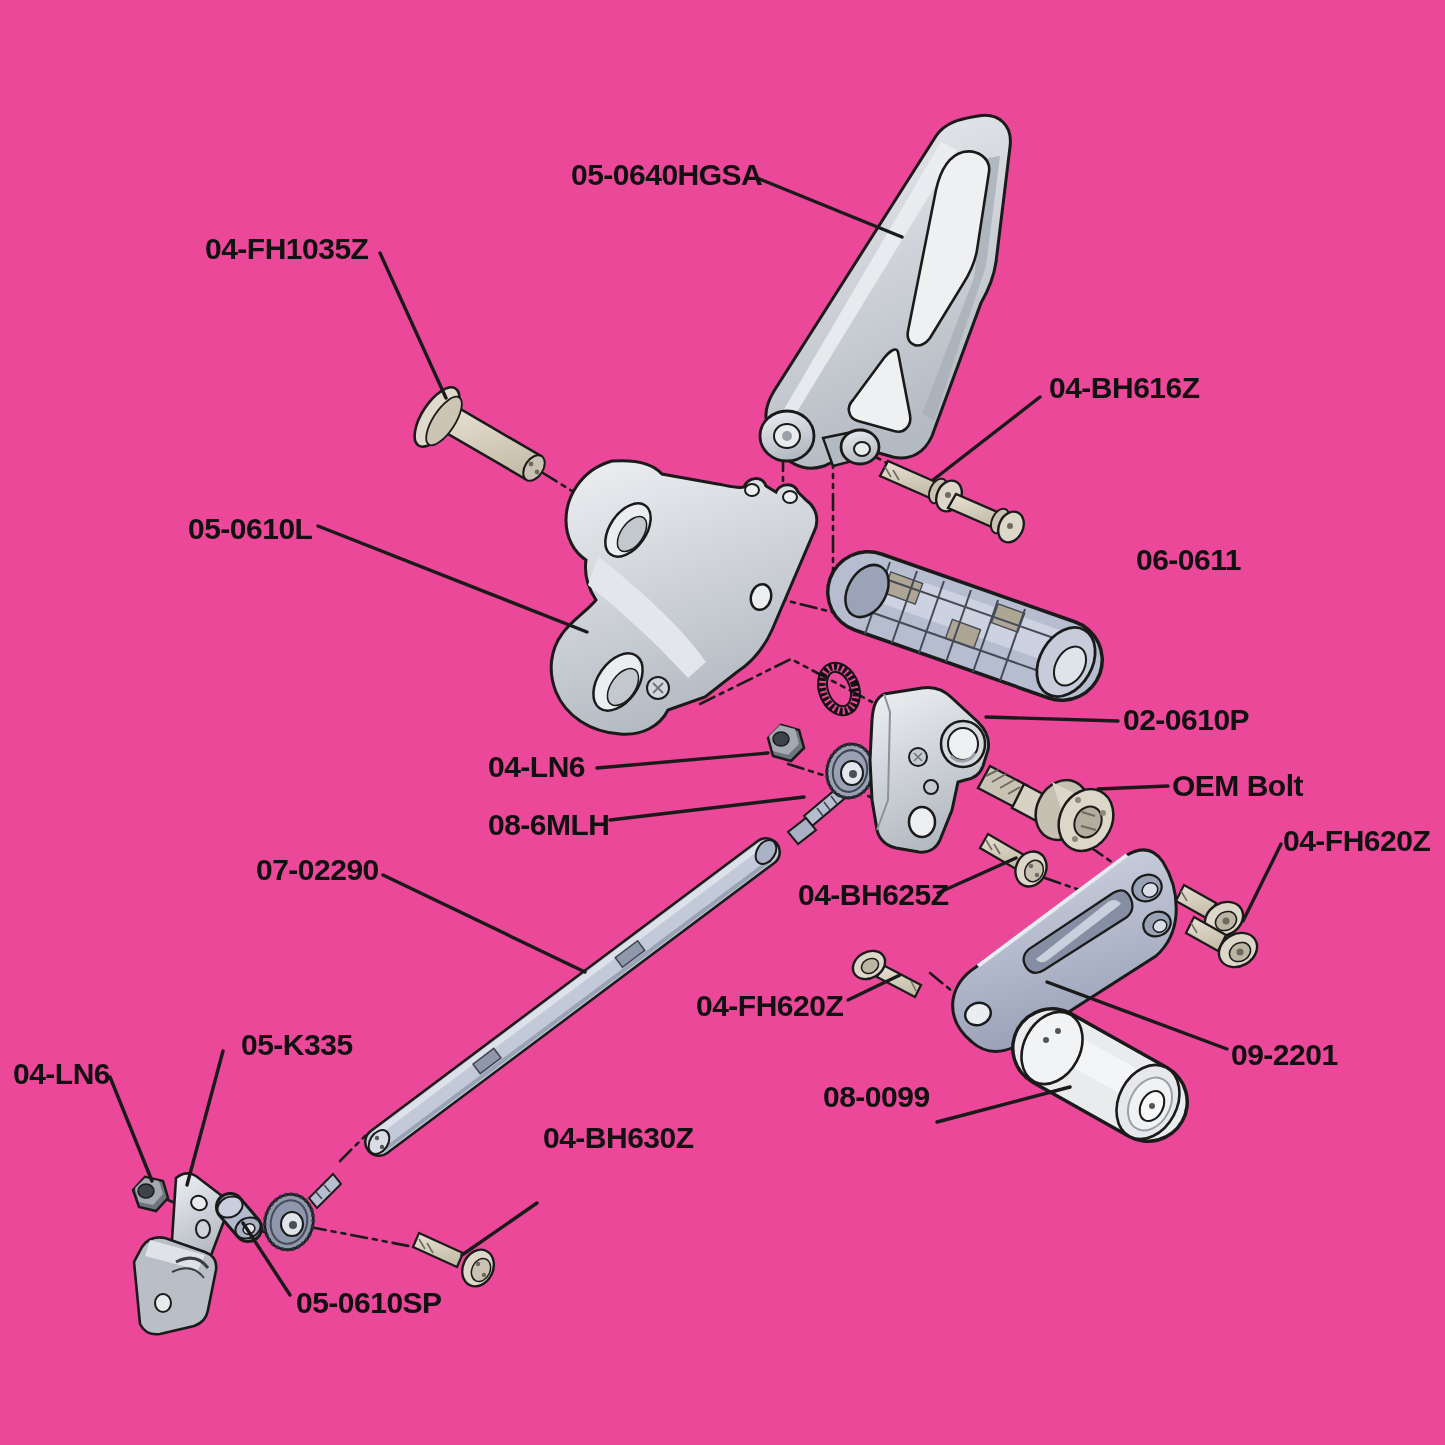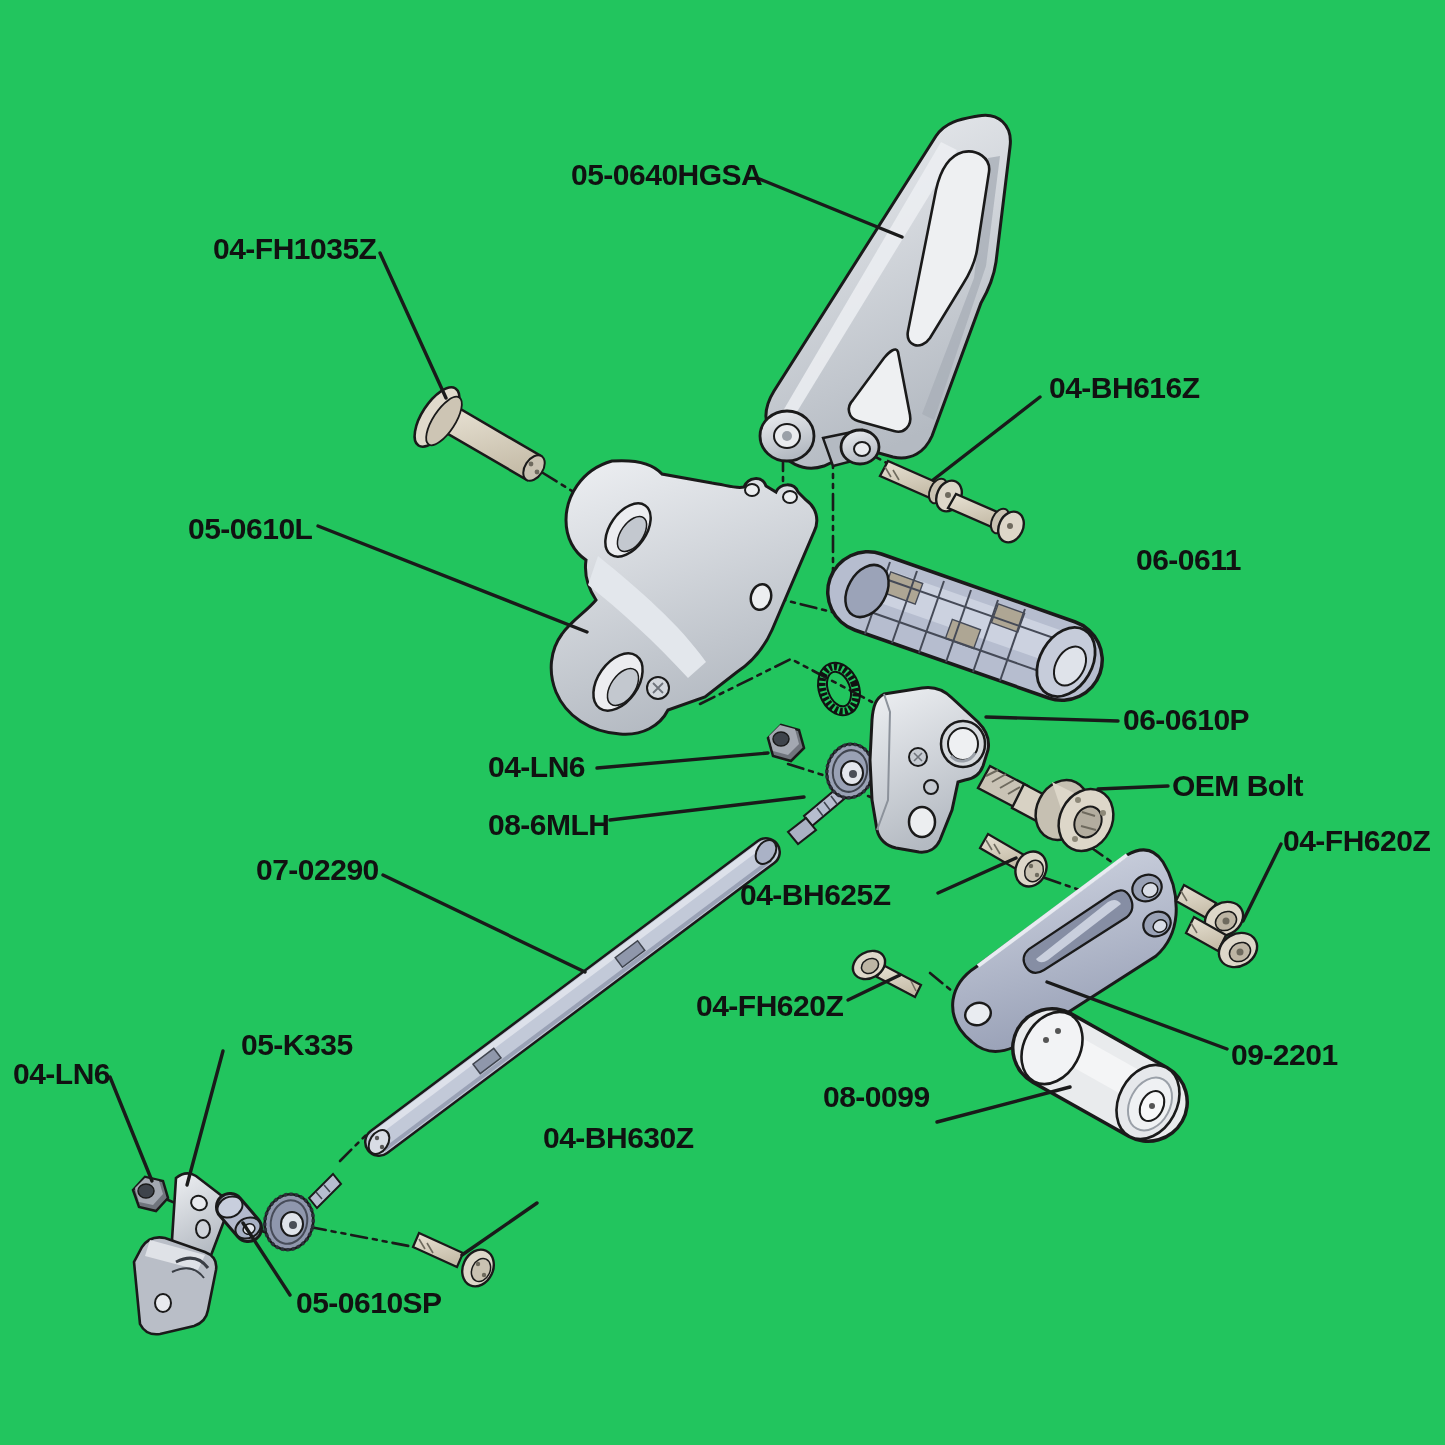--- a/index.html
+++ b/index.html
@@ -1,16 +1,16 @@
 <!DOCTYPE html>
 <html><head>
 <meta charset="utf-8">
 <style>
   html,body{margin:0;padding:0;background:#ffffff;}
-  #stage{position:relative;width:1445px;height:1445px;background:#22c55e;overflow:hidden;
+  #stage{position:relative;width:1445px;height:1445px;background:#ec4899;overflow:hidden;
          font-family:"Liberation Sans",sans-serif;}
   #stage svg{position:absolute;left:0;top:0;}
   .lbl{position:absolute;font-size:30px;font-weight:bold;letter-spacing:-0.5px;
        color:#111111;white-space:nowrap;line-height:1;}
 </style>
 </head>
 <body>
 
 <div id="stage">
 
@@ -326,31 +326,31 @@
     <line x1="1227" y1="1049" x2="1047" y2="982"></line>
     <line x1="937" y1="1122" x2="1070" y2="1087"></line>
     <line x1="110" y1="1077" x2="152" y2="1181"></line>
     <line x1="223" y1="1051" x2="187" y2="1185"></line>
     <line x1="290" y1="1295" x2="243" y2="1223"></line>
     <line x1="537" y1="1203" x2="462" y2="1255"></line>
   </g>
 </svg>
 
 <div class="lbl" style="left:571px;top:160px">05-0640HGSA</div>
-<div class="lbl" style="left:213px;top:234px">04-FH1035Z</div>
+<div class="lbl" style="left:205px;top:234px">04-FH1035Z</div>
 <div class="lbl" style="left:1049px;top:373px">04-BH616Z</div>
 <div class="lbl" style="left:188px;top:514px">05-0610L</div>
 <div class="lbl" style="left:1136px;top:545px">06-0611</div>
-<div class="lbl" style="left:1123px;top:705px">06-0610P</div>
+<div class="lbl" style="left:1123px;top:705px">02-0610P</div>
 <div class="lbl" style="left:1172px;top:771px">OEM Bolt</div>
 <div class="lbl" style="left:1283px;top:826px">04-FH620Z</div>
 <div class="lbl" style="left:488px;top:752px">04-LN6</div>
 <div class="lbl" style="left:488px;top:810px">08-6MLH</div>
 <div class="lbl" style="left:256px;top:855px">07-02290</div>
-<div class="lbl" style="left:740px;top:880px">04-BH625Z</div>
+<div class="lbl" style="left:798px;top:880px">04-BH625Z</div>
 <div class="lbl" style="left:696px;top:991px">04-FH620Z</div>
 <div class="lbl" style="left:1231px;top:1040px">09-2201</div>
 <div class="lbl" style="left:823px;top:1082px">08-0099</div>
 <div class="lbl" style="left:13px;top:1059px">04-LN6</div>
 <div class="lbl" style="left:241px;top:1030px">05-K335</div>
 <div class="lbl" style="left:296px;top:1288px">05-0610SP</div>
 <div class="lbl" style="left:543px;top:1123px">04-BH630Z</div>
 
 </div>
 

